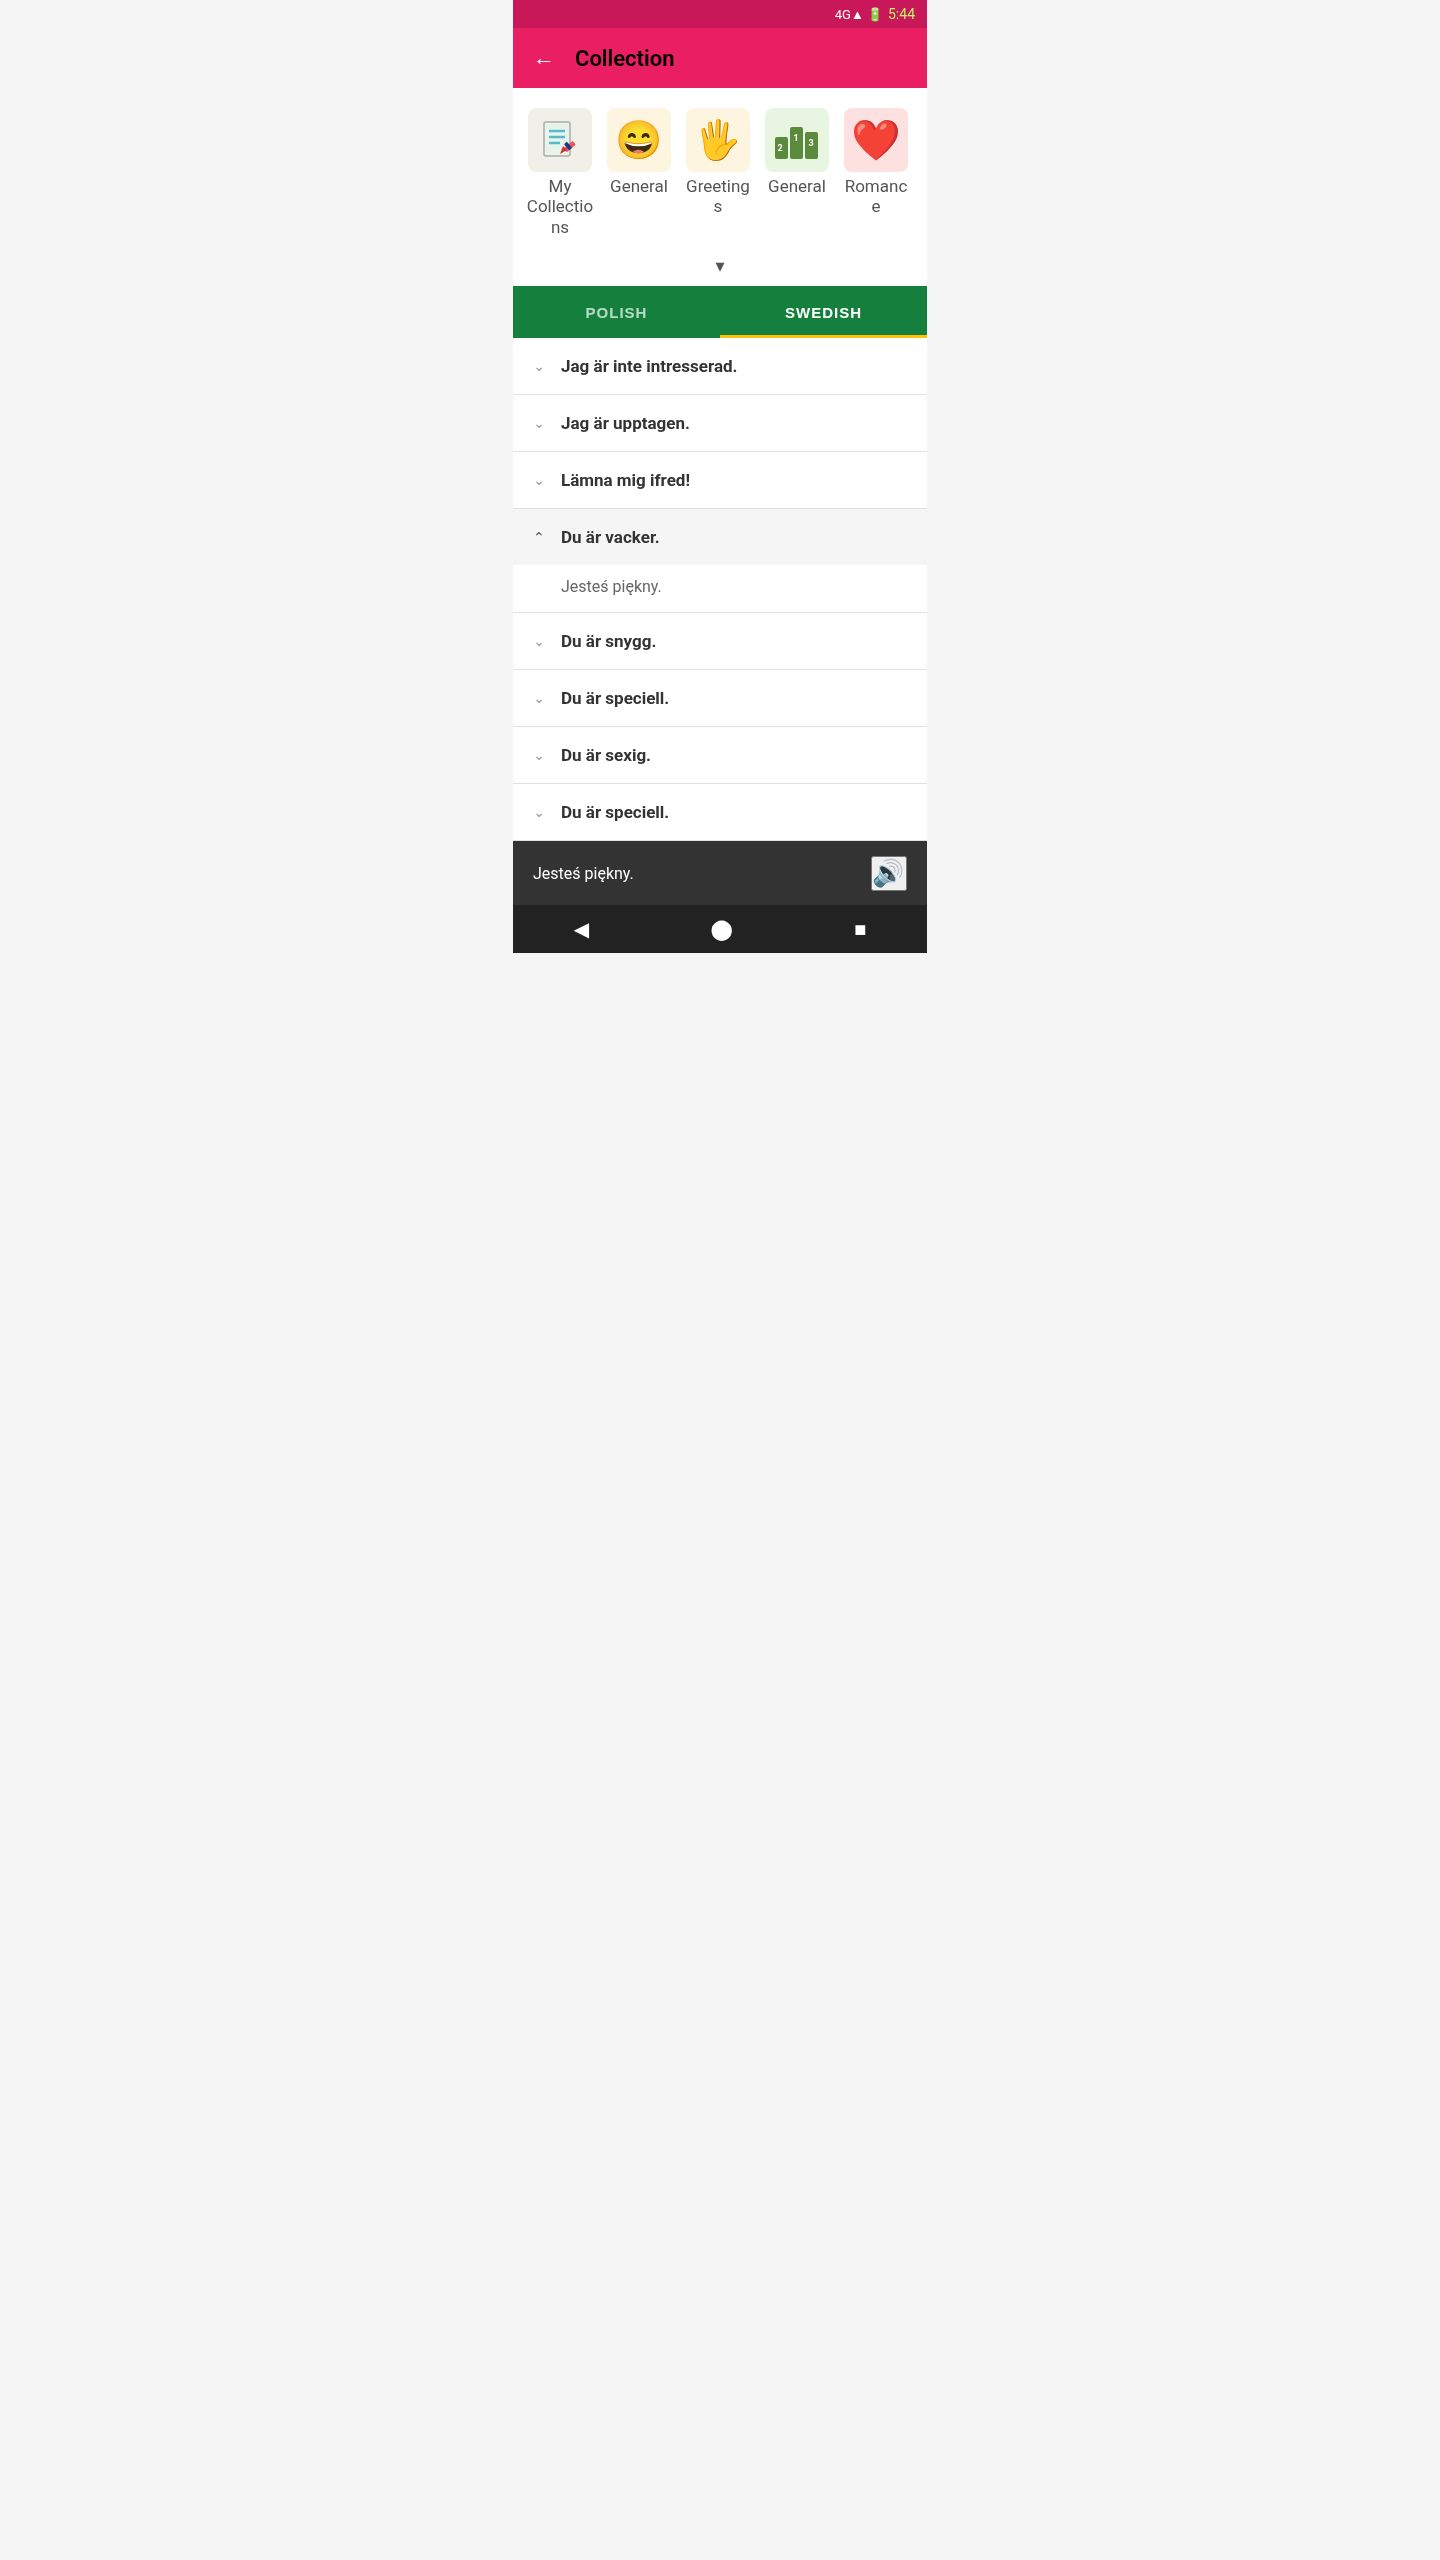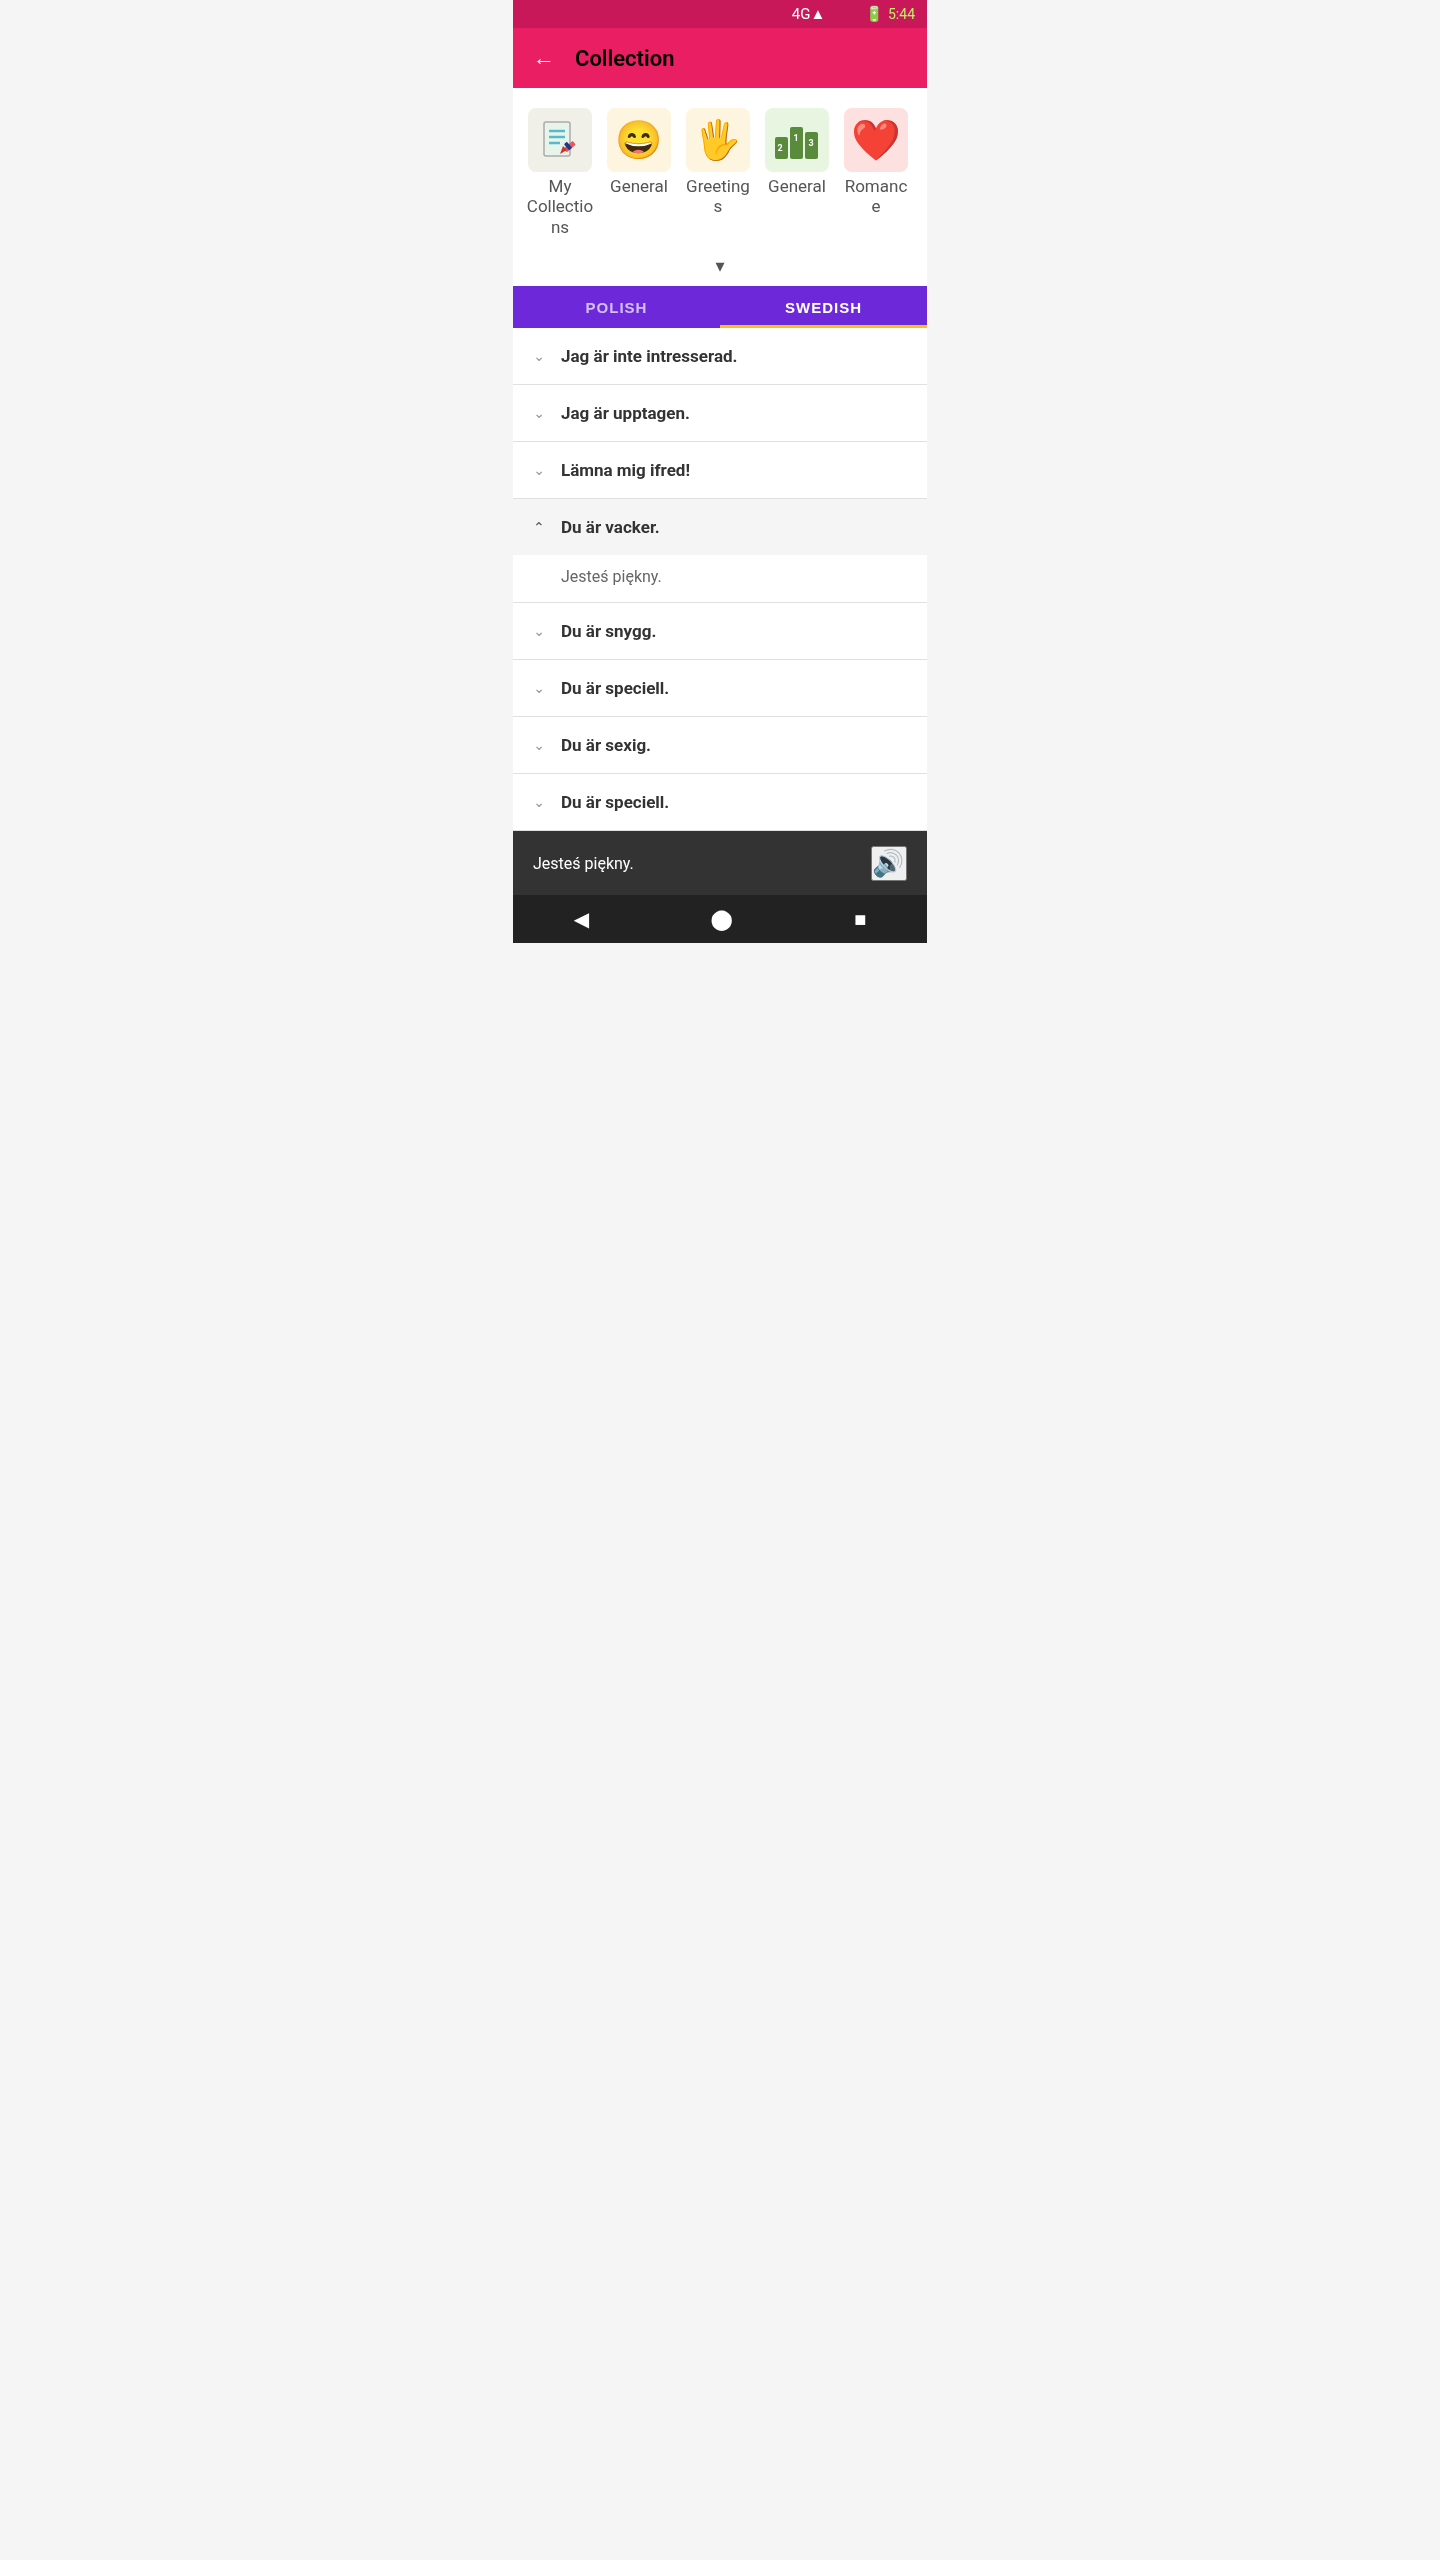--- a/index.html
+++ b/index.html
@@ -31,22 +31,21 @@
       gap: 4px;
     }
     .status-time {
       color: #bef264;
       font-size: 14px;
       font-weight: 400;
       text-align: center;
     }
     .status-icon {
       color: white;
-      font-size: 15px;
-      margin-left: 36px;
+      font-size: 13px;
     }
 
     
     .toolbar {
       background: #e91e63;
       height: 60px;
       display: flex;
       align-items: center;
       padding: 0 16px;
       gap: 16px;
@@ -117,22 +116,22 @@
       cursor: pointer;
     }
     .expand-arrow-icon {
       color: #555;
       font-size: 18px;
     }
 
     
     .language-tabs {
       display: flex;
-      background: #6d28d9;
-      height: 42px;
+      background: #15803d;
+      height: 52px;
     }
     .lang-tab {
       flex: 1;
       display: flex;
       align-items: center;
       justify-content: center;
       color: rgba(255,255,255,0.7);
       font-size: 15px;
       font-weight: 600;
       letter-spacing: 1px;

